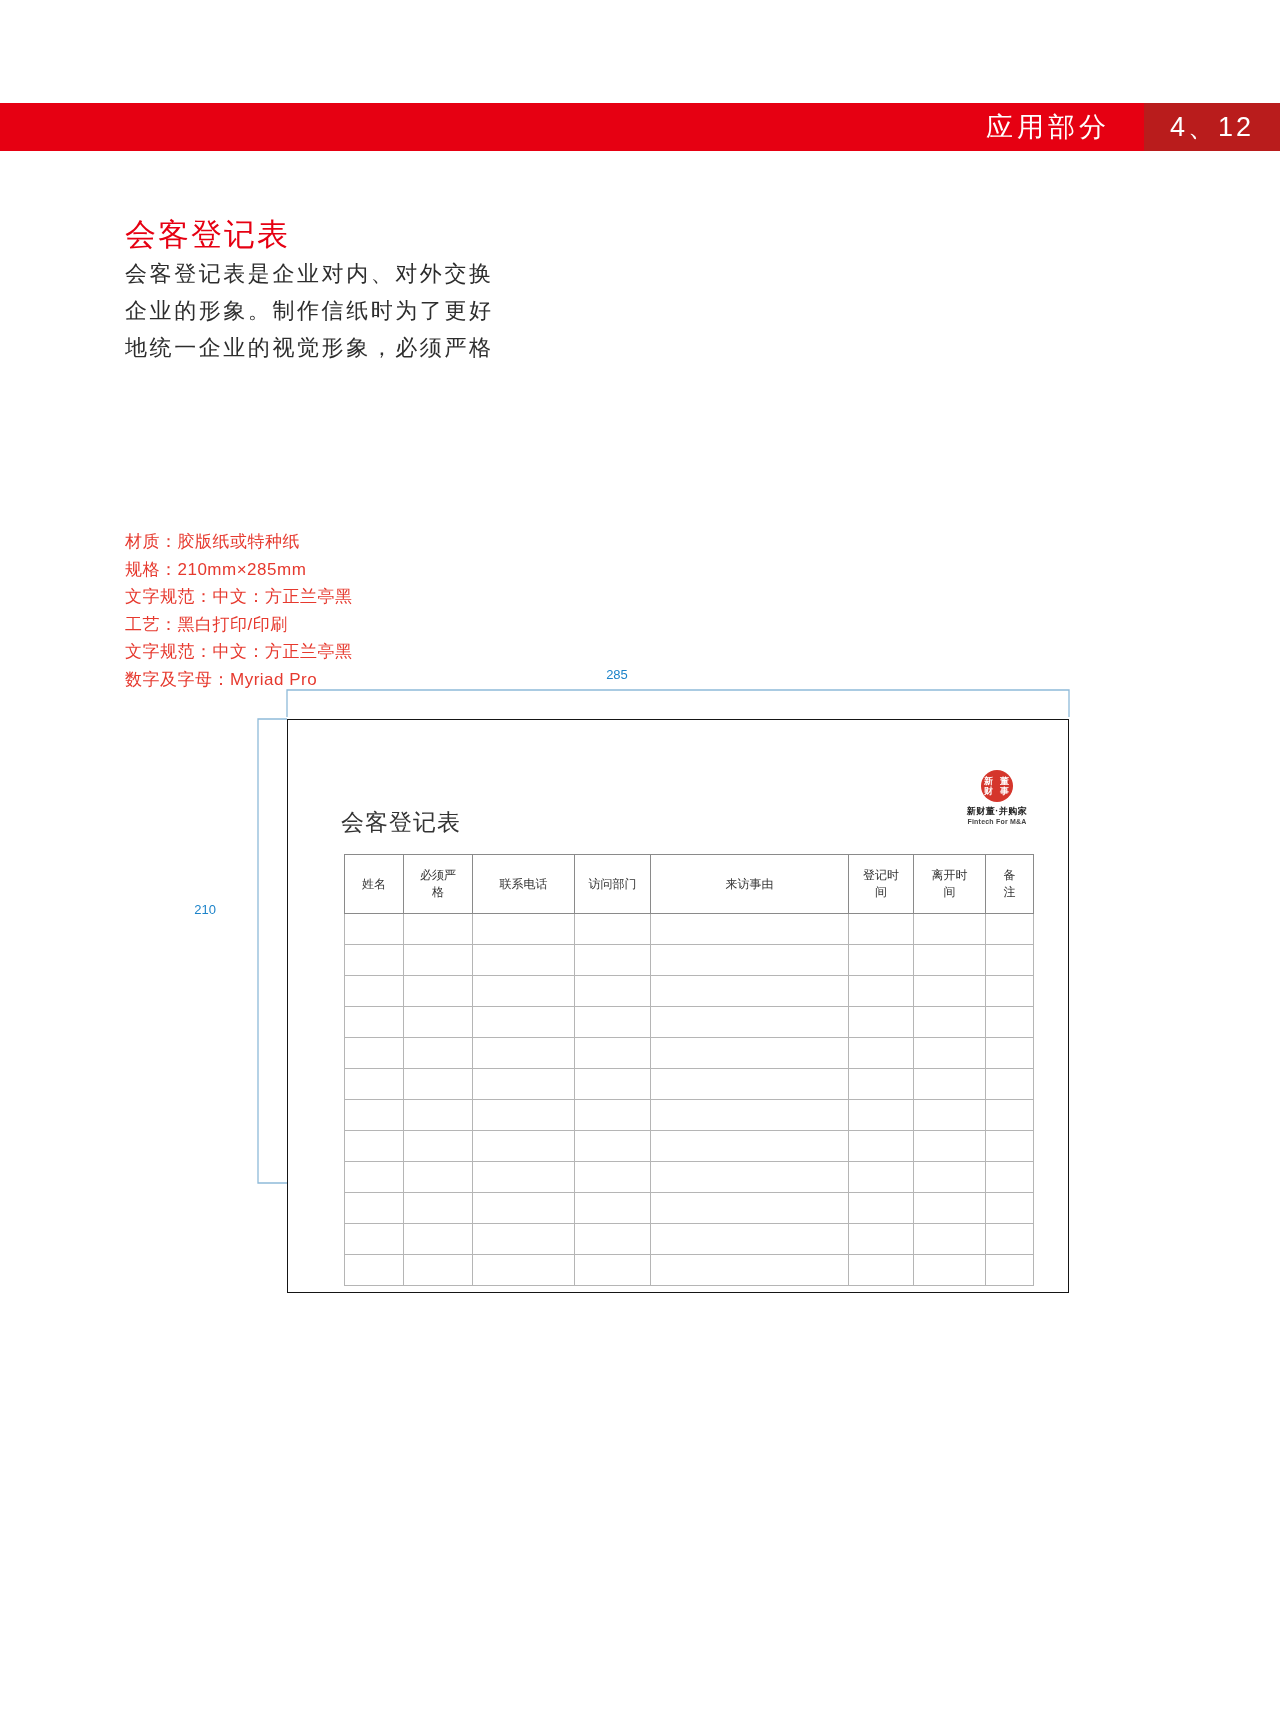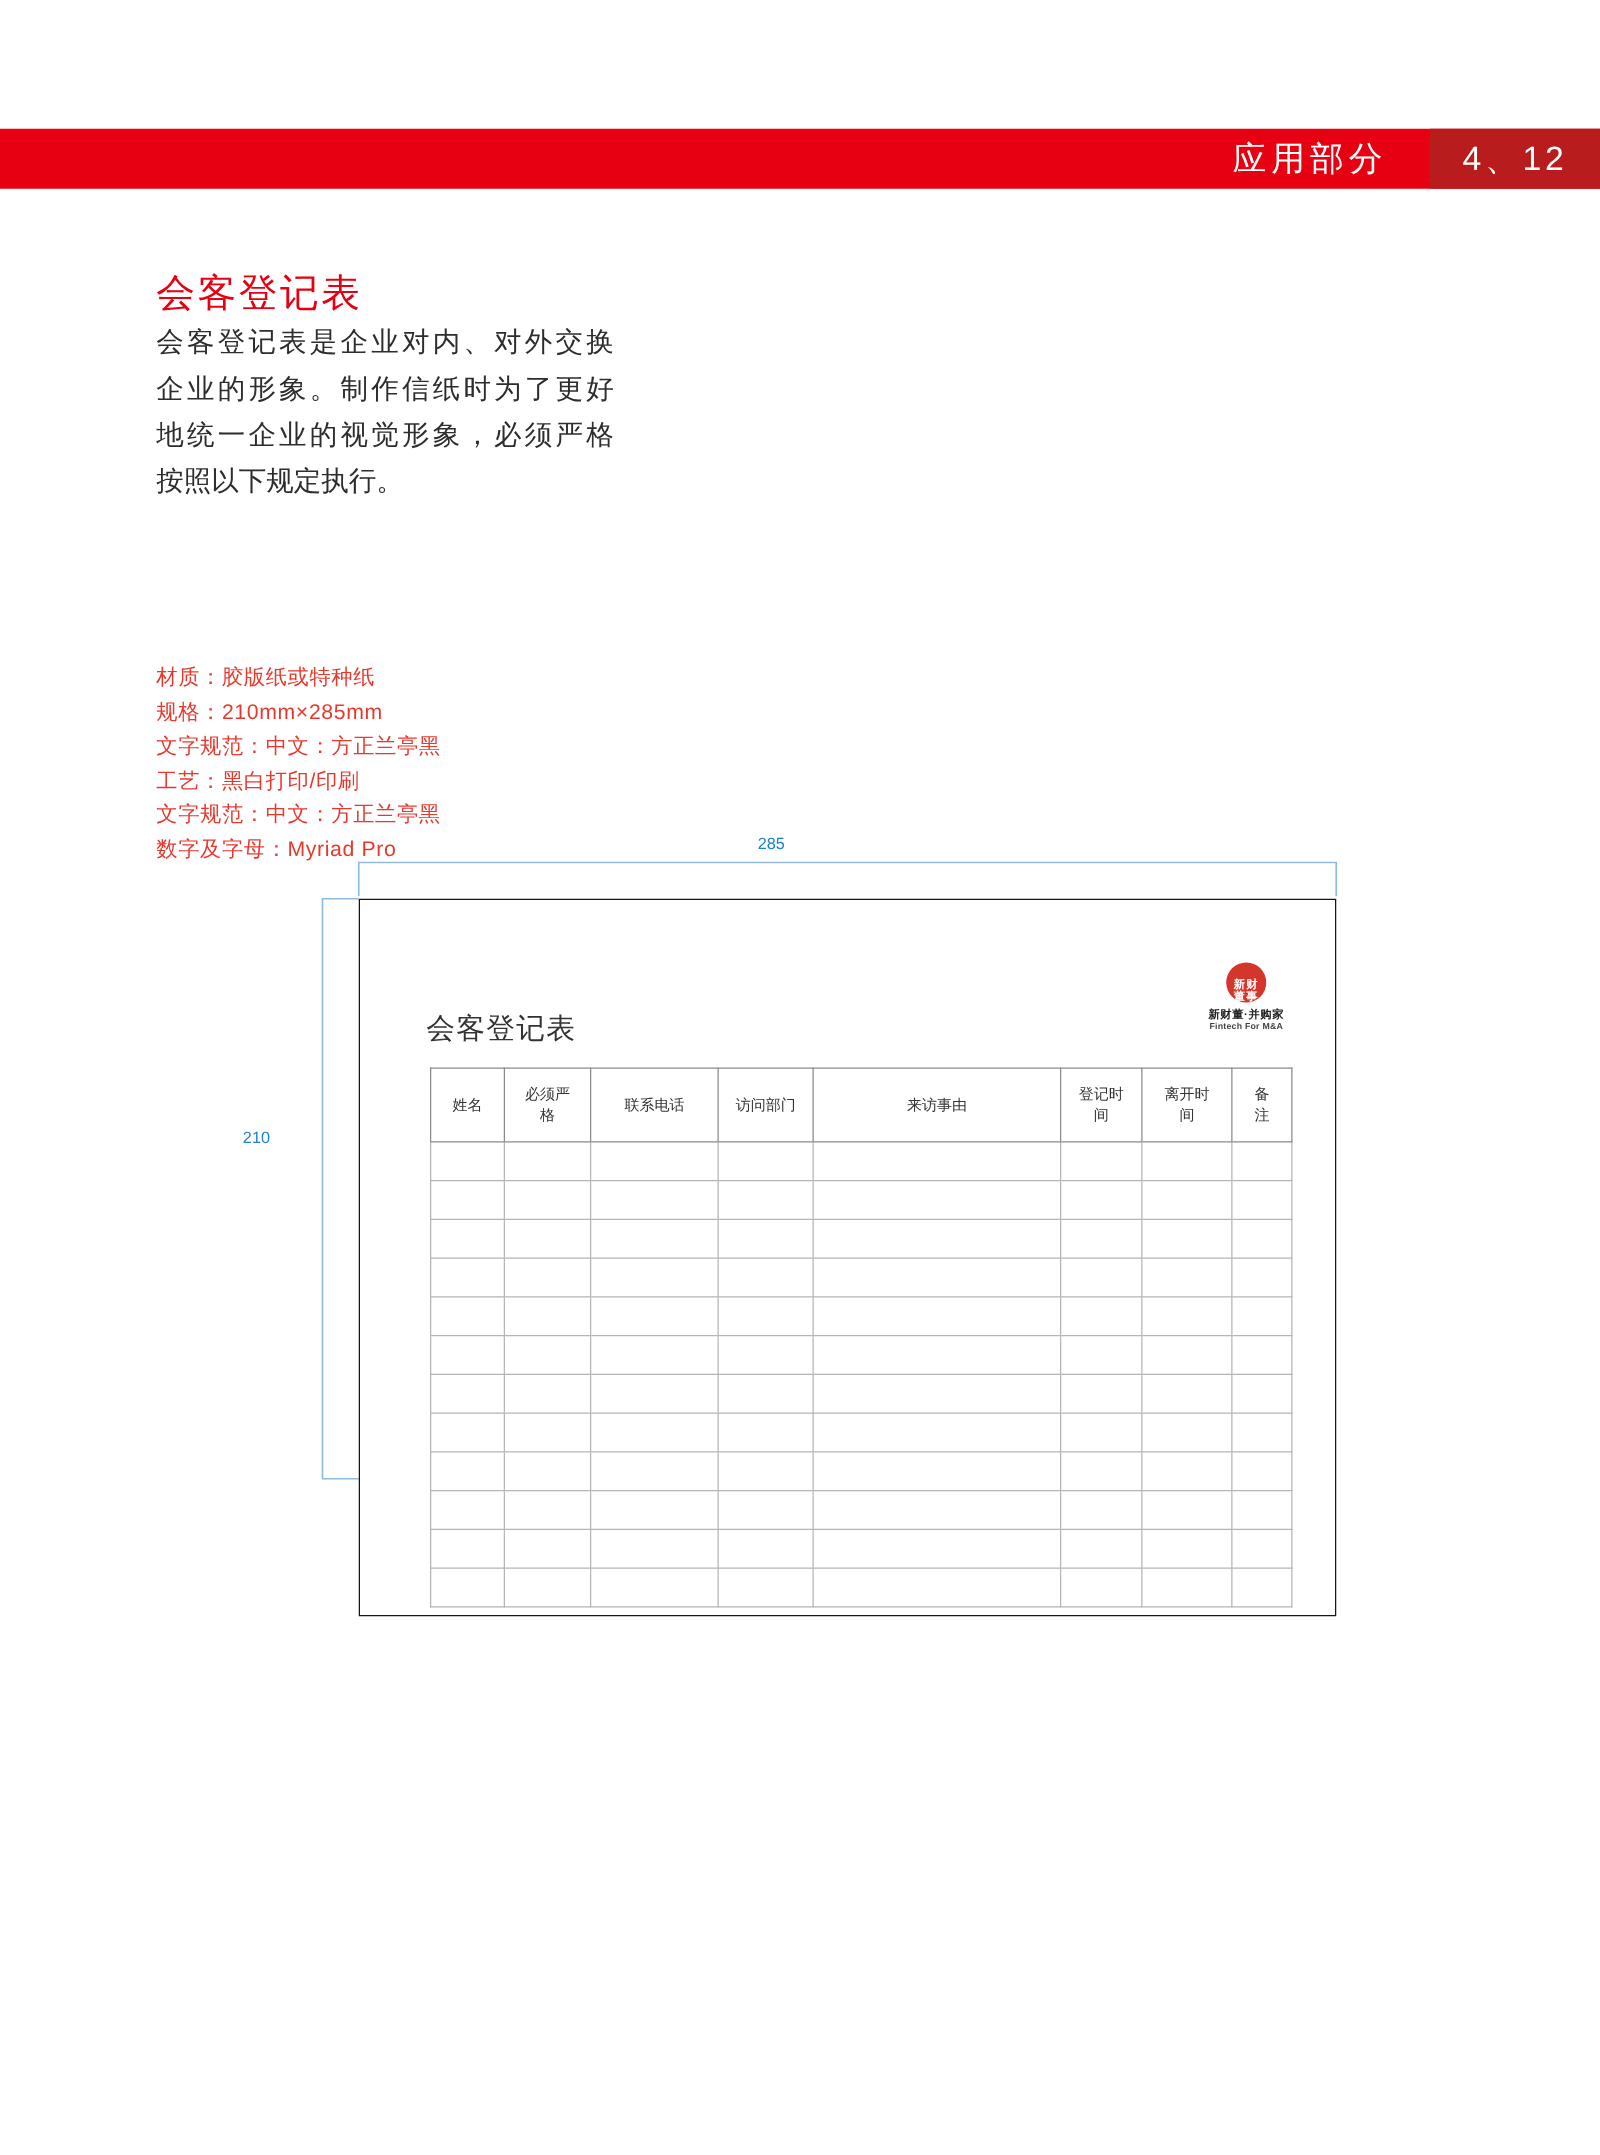--- a/index.html
+++ b/index.html
@@ -41,21 +41,21 @@
   .brackets path{stroke:#8fbad9;stroke-width:1.3;fill:none;}
   
   .paper{
     position:absolute;left:287px;top:719px;width:782px;height:574px;
     background:#ffffff;border:1px solid #151515;box-sizing:border-box;
   }
   .logo{position:absolute;left:676px;top:50px;width:66px;text-align:center;}
   .seal{
     width:32px;height:32px;border-radius:50%;background:#d5362c;margin:0 auto;
     color:#ffffff;font-size:9px;line-height:10px;font-weight:bold;letter-spacing:1px;
-    display:flex;flex-direction:column;align-items:center;justify-content:flex-end;
+    display:flex;flex-direction:row;align-items:center;justify-content:flex-start;
   }
   .brand-cn{margin-top:3px;font-size:9px;font-weight:bold;color:#222222;letter-spacing:0.5px;white-space:nowrap;}
   .brand-en{font-size:7px;color:#444444;font-weight:bold;letter-spacing:0.2px;white-space:nowrap;}
   .paper-title{position:absolute;left:53px;top:87px;font-size:23px;color:#333333;letter-spacing:1px;}
   .reg-table{
     position:absolute;left:56px;top:134px;border-collapse:collapse;table-layout:fixed;
     border:1px solid #8a8a8a;
   }
   .reg-table th{
     height:23px;padding:12px;font-size:12px;font-weight:normal;color:#333333;
@@ -71,21 +71,20 @@
 </div>
 <div class="pagenum-box">
   <span>4、12</span>
 </div>
 
 <div class="article-title">会客登记表</div>
 <div class="article-body">
   <div class="bline">会客登记表是企业对内、对外交换</div>
   <div class="bline">企业的形象。制作信纸时为了更好</div>
   <div class="bline">地统一企业的视觉形象，必须严格</div>
-  <div class="bline last">按照以下规定执行。</div>
 </div>
 <div class="specs">
   <div>材质：胶版纸或特种纸</div>
   <div>规格：210mm×285mm</div>
   <div>文字规范：中文：方正兰亭黑</div>
   <div>工艺：黑白打印/印刷</div>
   <div>文字规范：中文：方正兰亭黑</div>
   <div>数字及字母：Myriad Pro</div>
 </div>
 

